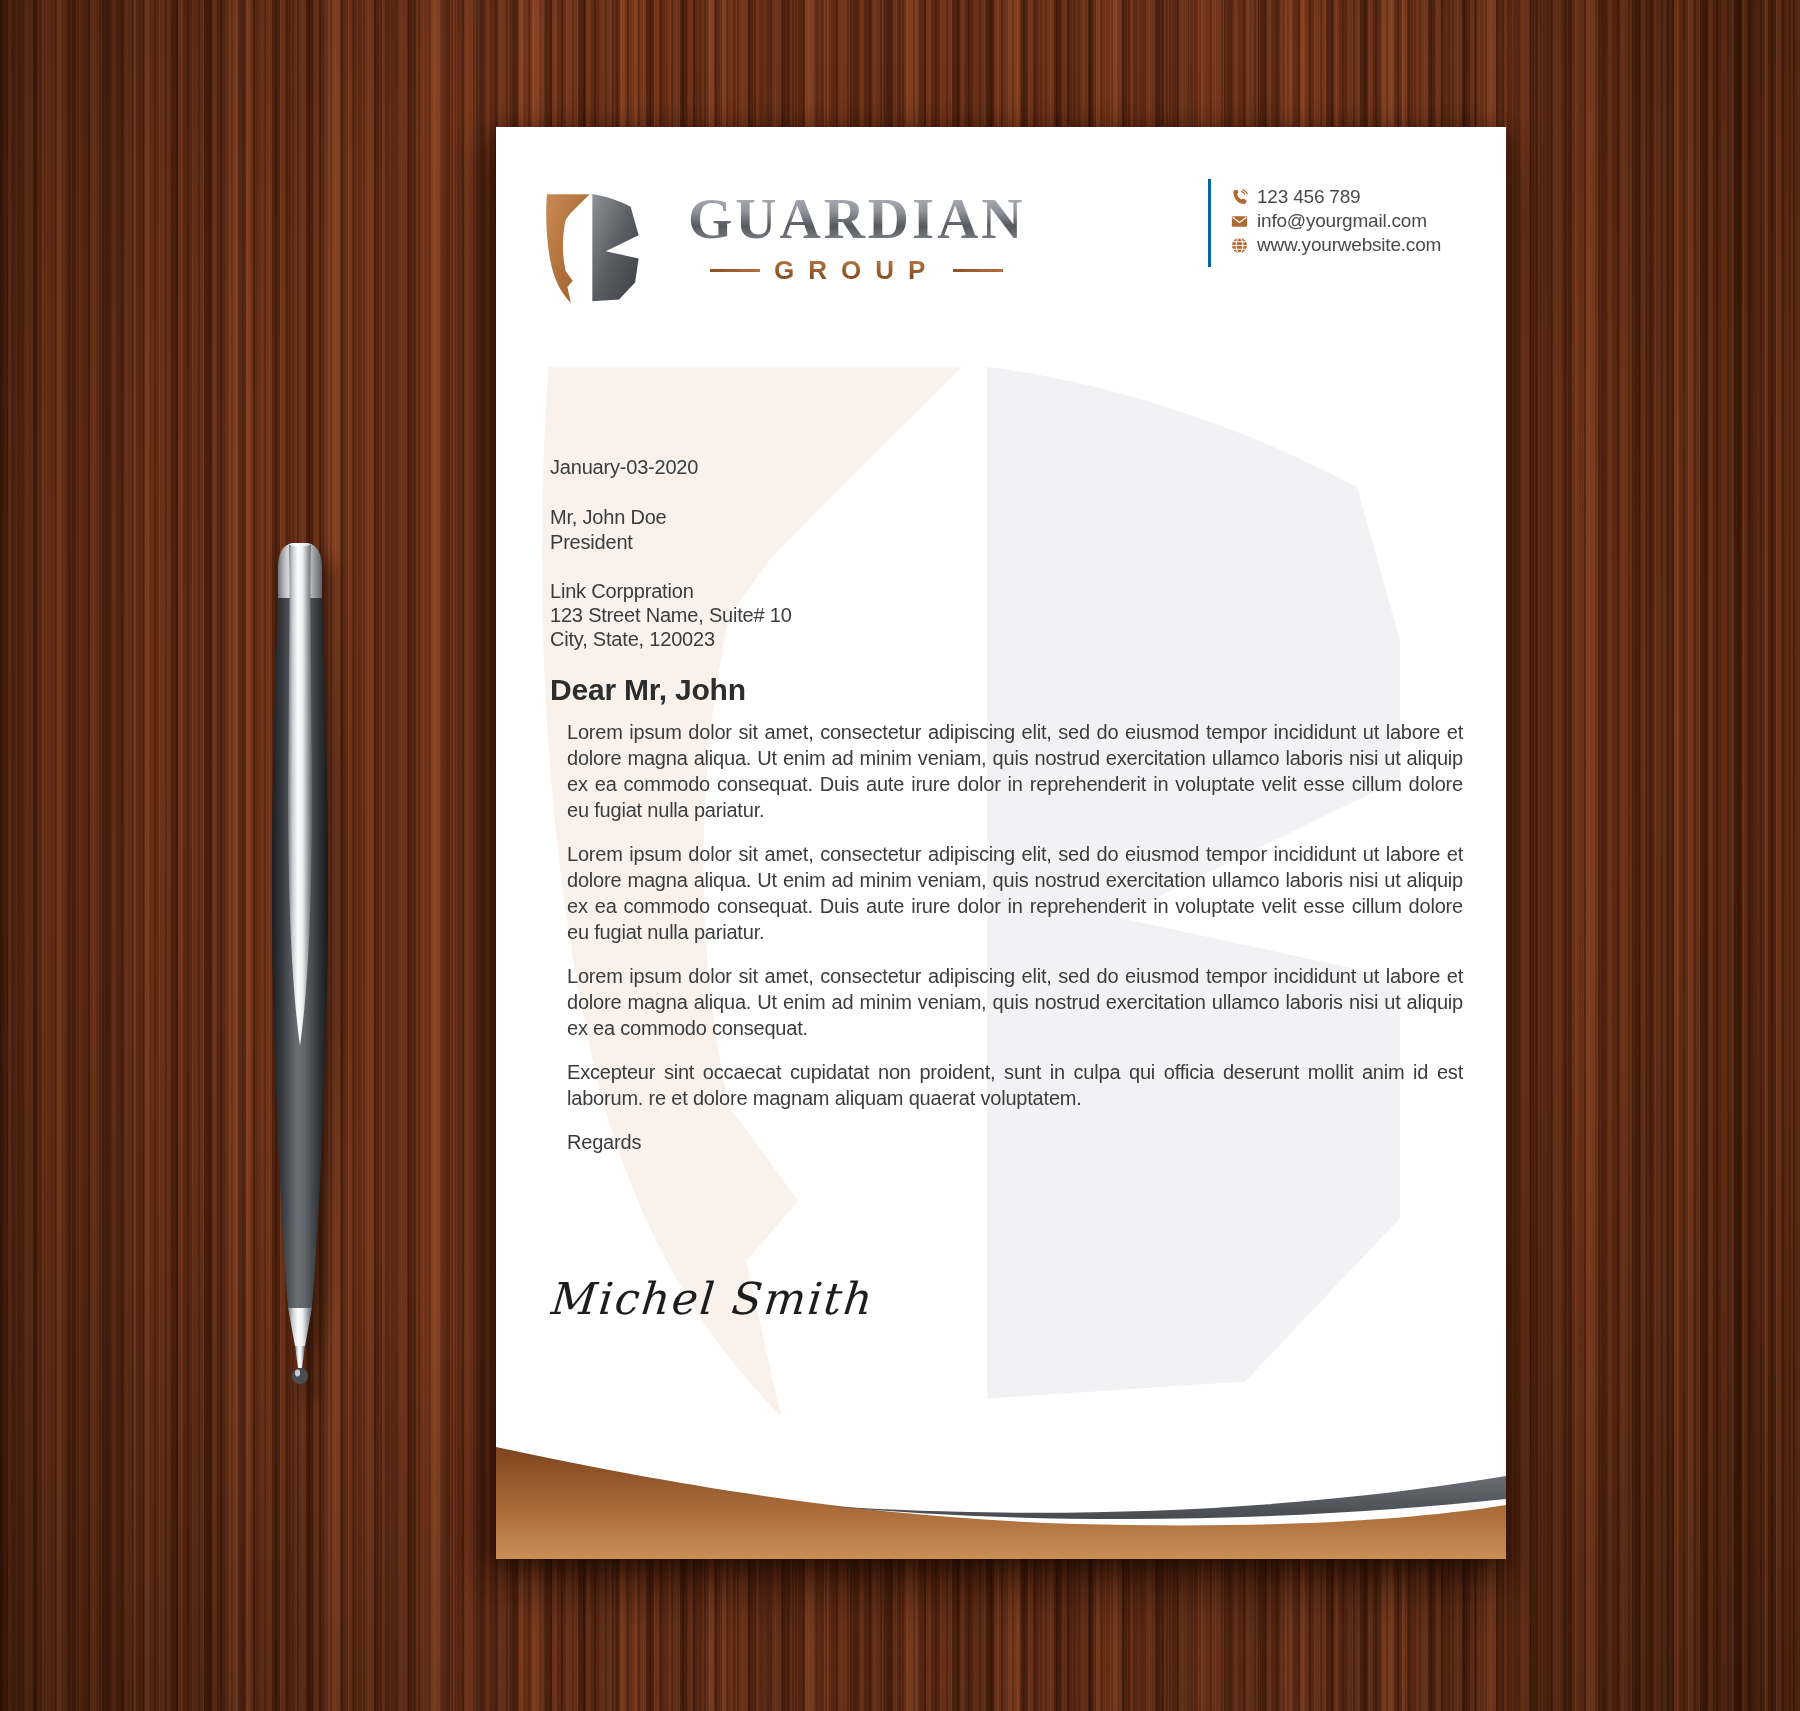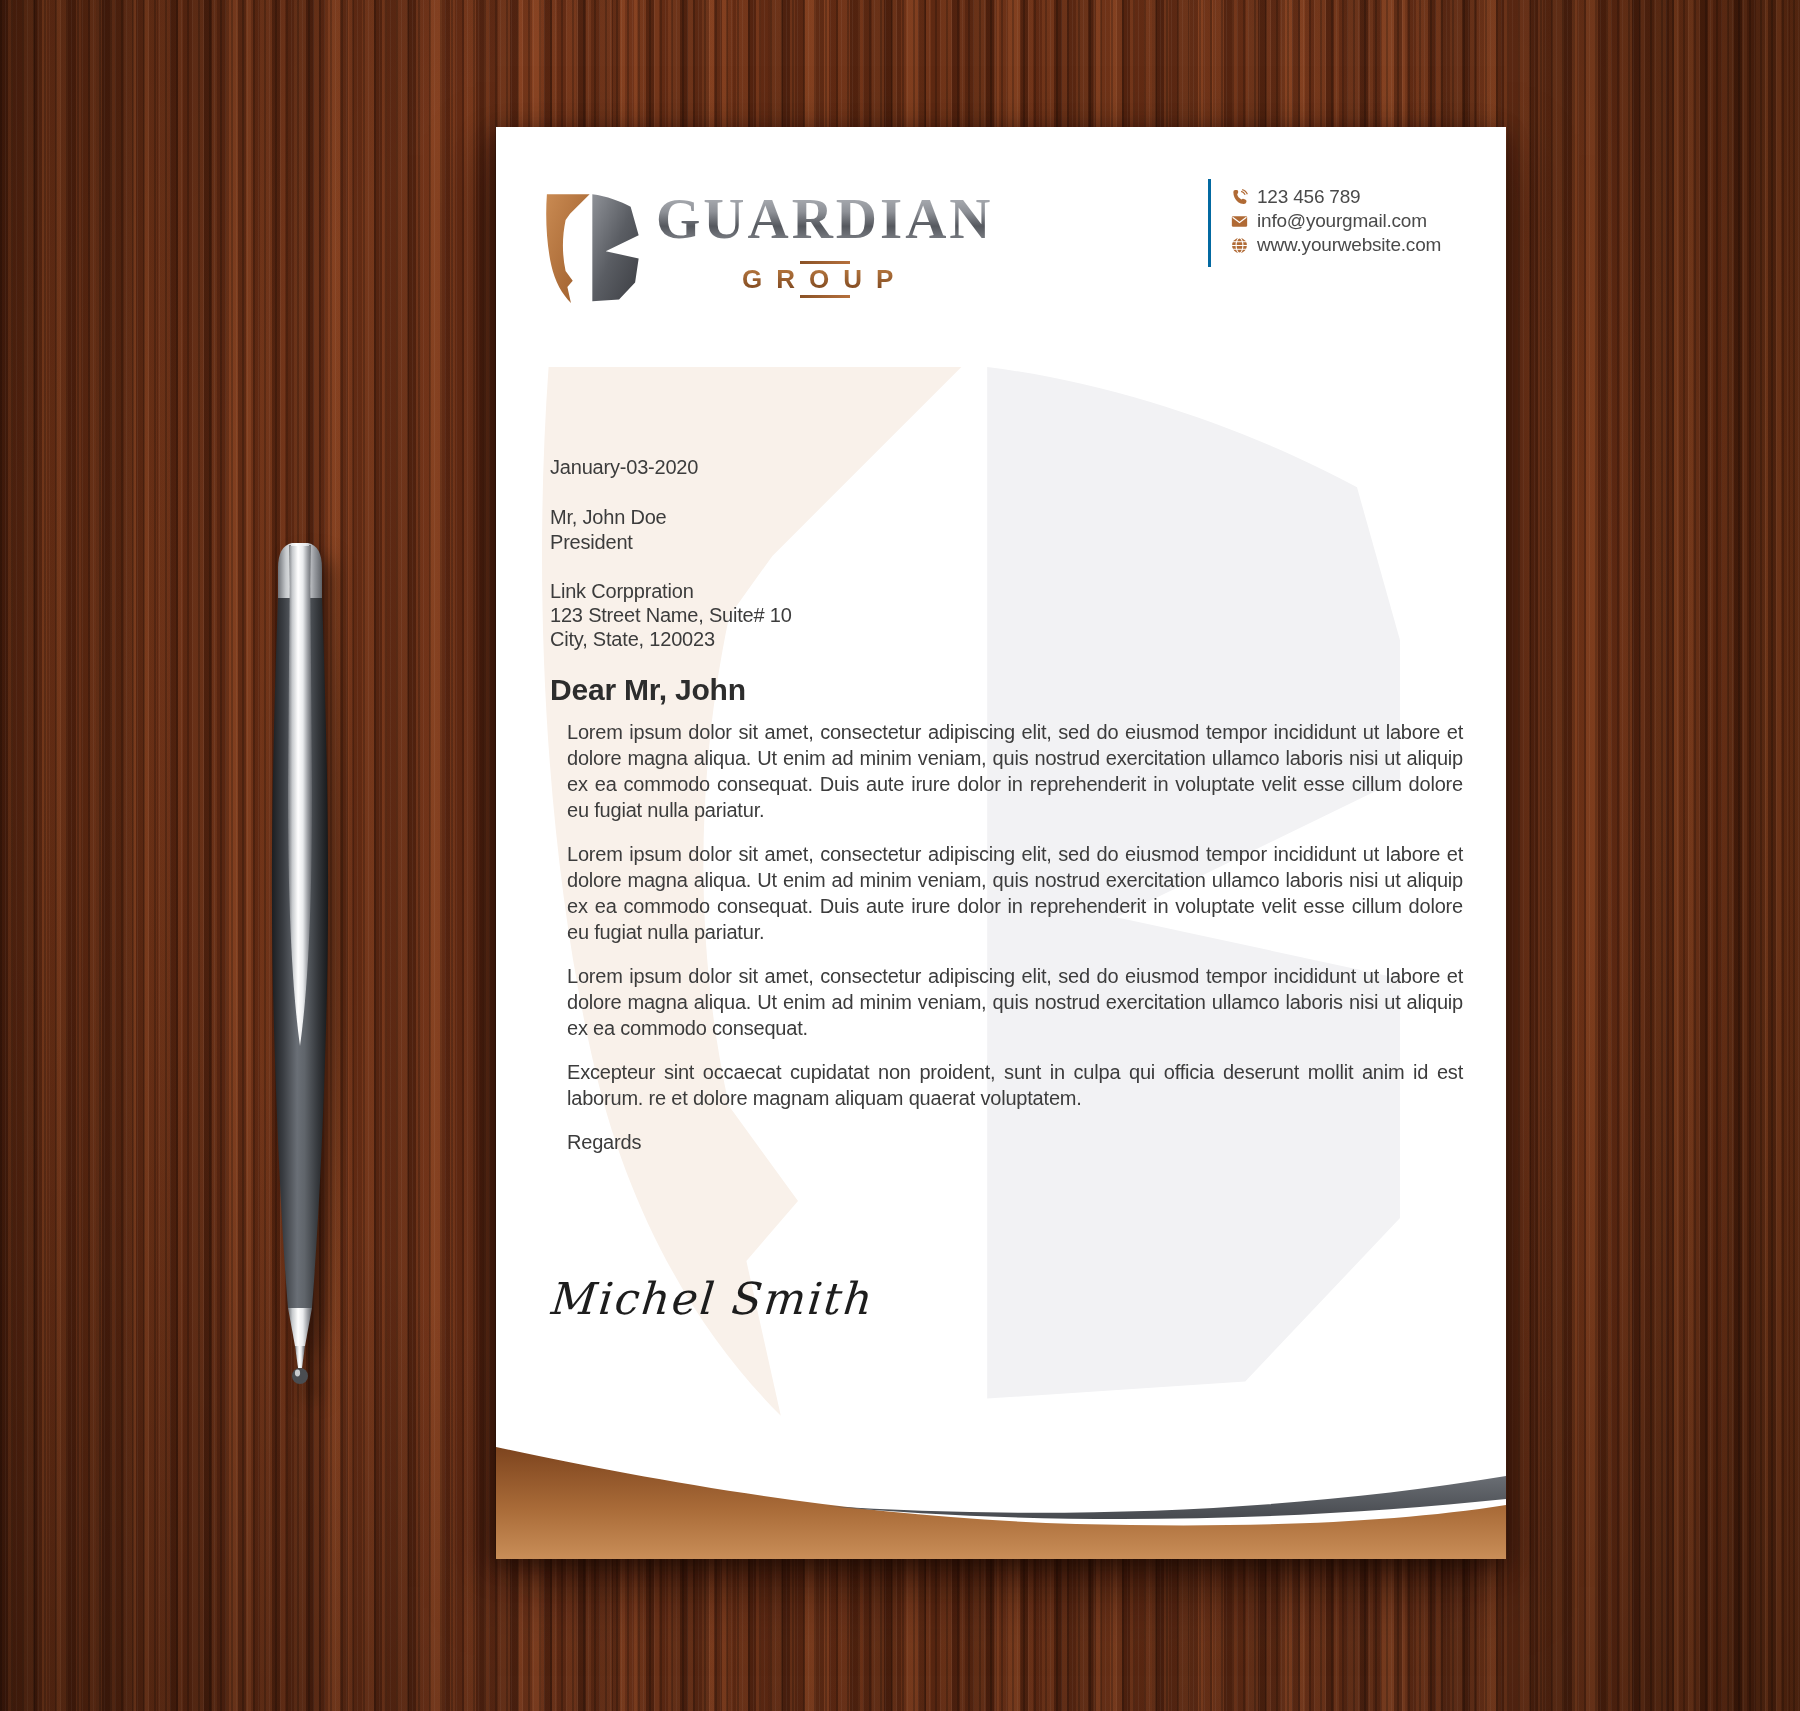--- a/index.html
+++ b/index.html
@@ -13,29 +13,29 @@
       linear-gradient(90deg,#652c12,#7c3a1d 28%,#6e3217 52%,#7a3a1d 78%,#5e280e);
     font-family:"Liberation Sans",sans-serif;
   }
   
   .paper{
     position:absolute;left:496px;top:127px;width:1010px;height:1432px;background:#ffffff;
     box-shadow:0 28px 60px rgba(20,5,0,0.55), 0 6px 18px rgba(25,8,0,0.40), -8px 10px 30px rgba(20,5,0,0.30);
   }
   .watermark{position:absolute;left:44px;top:240px;width:860px;height:1066px;pointer-events:none;}
   
-  .logo-row{position:absolute;left:50px;top:62px;display:flex;align-items:flex-start;}
+  .logo-row{position:absolute;left:50px;top:62px;display:flex;align-items:flex-start;gap:32px;}
   .helmet{width:98px;height:121px;}
   .logo-text{margin-left:12px;}
   .logo-name{
     font-family:"Liberation Serif",serif;font-size:57px;font-weight:700;letter-spacing:3px;line-height:60px;
     background:linear-gradient(180deg,#b9bcc1 0%,#8e9197 38%,#55585e 62%,#7f8288 88%,#6a6d73 100%);
     -webkit-background-clip:text;background-clip:text;color:#6f7278;-webkit-text-fill-color:transparent;
   }
-  .group-row{display:flex;align-items:center;justify-content:center;margin-top:12px;flex-direction:column;}
+  .group-row{display:flex;align-items:center;justify-content:center;margin-top:6px;}
   .group-dash{width:50px;height:3px;background:linear-gradient(90deg,#8a5226,#b5703d);}
   .group-name{
     margin:0 14px;font-size:26px;font-weight:700;letter-spacing:14px;
     background:linear-gradient(180deg,#c08045 0%,#8a5226 70%,#6f3f1a 100%);
     -webkit-background-clip:text;background-clip:text;color:#8a5226;-webkit-text-fill-color:transparent;
   }
   
   .contact{position:absolute;left:712px;top:52px;border-left:3px solid #0369a1;padding:6px 0 10px 20px;width:300px;}
   .c-row{display:flex;align-items:center;height:24px;font-size:19px;color:#4a4a4a;letter-spacing:-0.2px;}
   .c-icon{width:17px;height:17px;margin-right:9px;flex:0 0 17px;}

